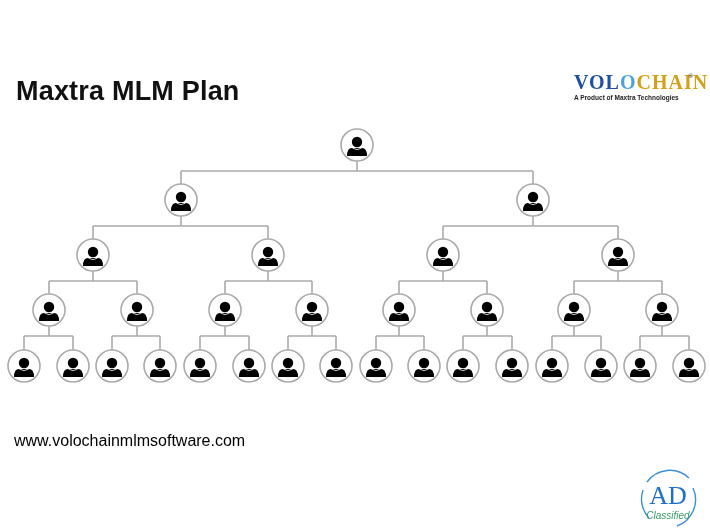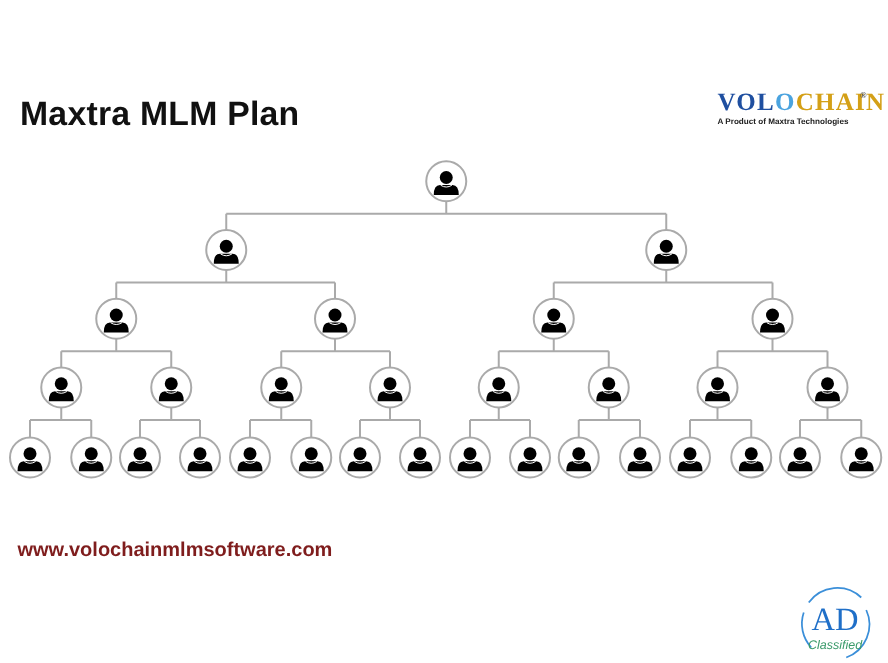--- a/index.html
+++ b/index.html
@@ -5,21 +5,21 @@
   html, body { margin:0; padding:0; }
   body { width:710px; height:530px; background:#ffffff; position:relative; overflow:hidden; font-family:"Liberation Sans", sans-serif; }
   .title { position:absolute; left:16px; top:76px; font-size:27px; font-weight:bold; color:#111; letter-spacing:0.2px; }
   .logo { position:absolute; left:574px; top:72px; width:130px; }
   .logo-word { font-size:20px; font-weight:bold; letter-spacing:1px; line-height:20px; white-space:nowrap; }
   .logo-vol { color:#1f4fa0; }
   .logo-o { color:#4aa3df; }
   .logo-chain { color:#d4a017; }
   .logo-reg { position:absolute; left:114px; top:-6px; font-size:7px; color:#444; }
   .logo-tag { font-size:6.5px; font-weight:bold; color:#222; margin-top:2px; white-space:nowrap; }
-  .url { position:absolute; left:14px; top:432px; font-size:16px; font-weight:bold; color:#7f1d1d; }
+  .url { position:absolute; left:14px; top:432px; font-size:16px; font-weight:normal; color:#000000; }
   svg.tree { position:absolute; left:0; top:0; }
   .ad-badge { position:absolute; left:637px; top:468px; width:62px; height:62px; }
 </style>
 </head>
 <body>
 
 <div class="title">Maxtra MLM Plan</div>
 
 <div class="logo">
   <div class="logo-word" style="position:relative;font-family:Liberation Serif, serif;">

